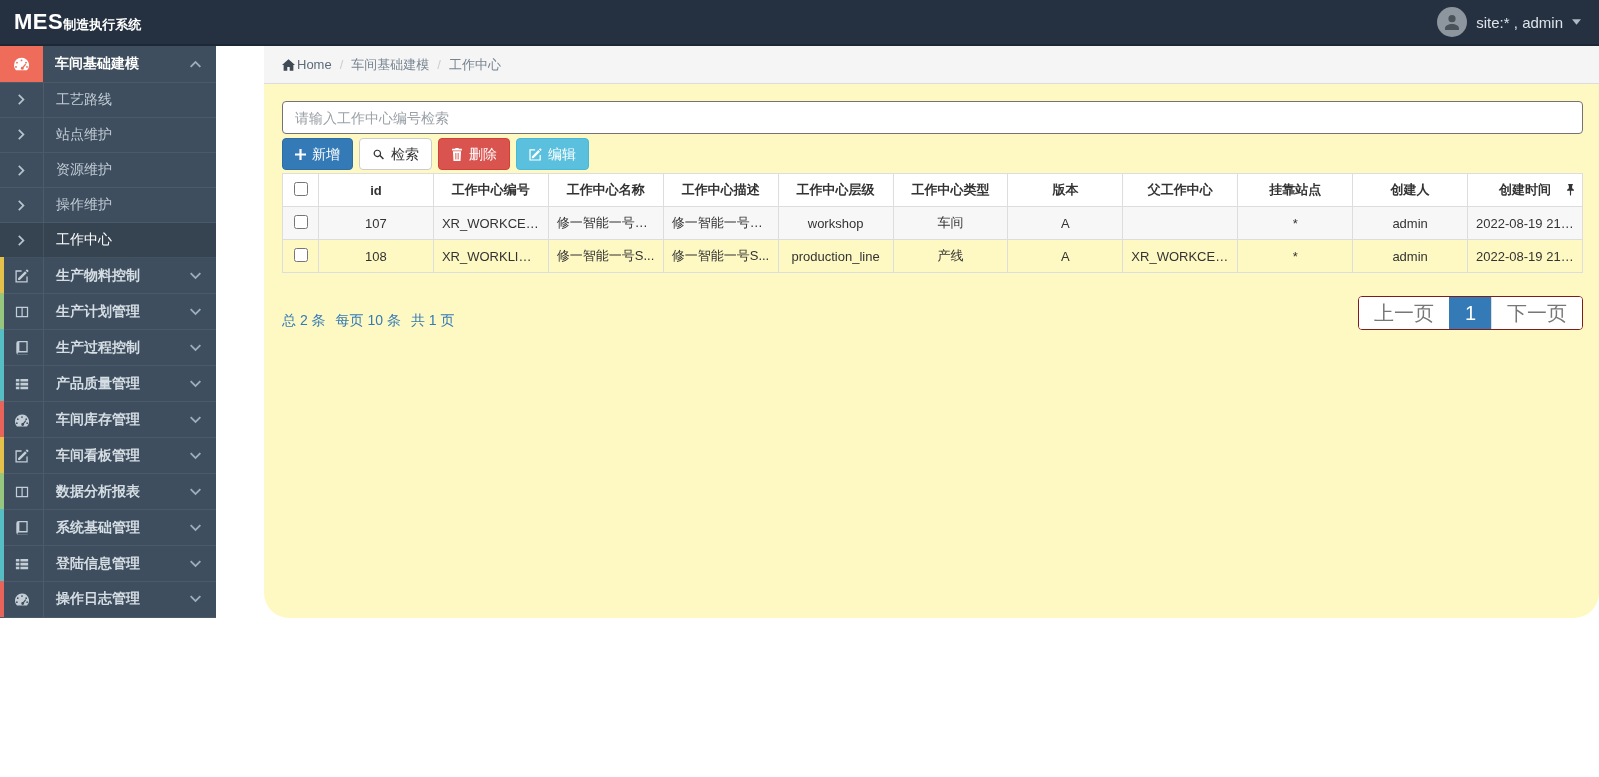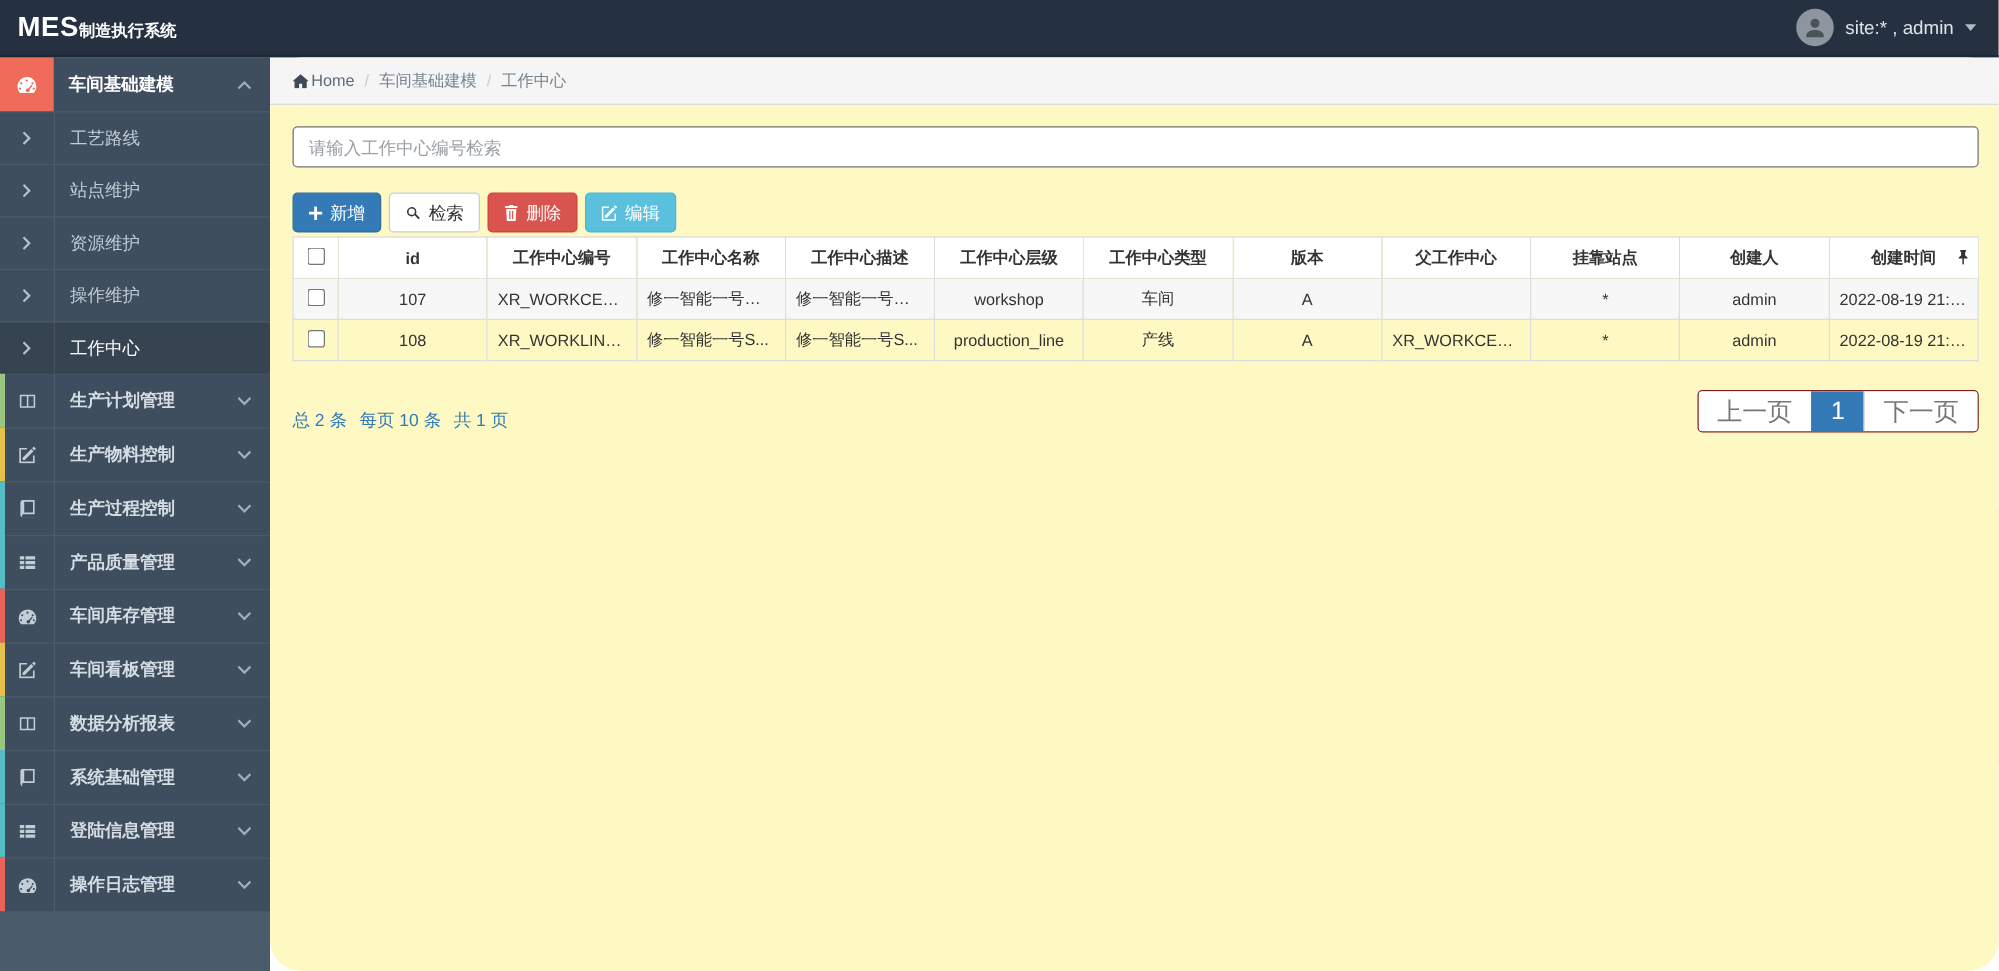--- a/index.html
+++ b/index.html
@@ -14,21 +14,21 @@
     justify-content:space-between;padding:0 18px 0 14px;box-sizing:border-box;
     border-bottom:2px solid #1d2835;gap:17px;}
   .logo{color:#fff;display:flex;align-items:baseline;cursor:pointer;}
   .logo b{font-size:22px;font-weight:bold;letter-spacing:.5px;}
   .logo span{font-size:13px;font-weight:bold;}
   .userbox{display:flex;align-items:center;gap:9px;color:#dde3ea;font-size:15px;cursor:pointer;}
   .avatar{width:30px;height:30px;border-radius:50%;background:#8d969e;display:flex;
     align-items:center;justify-content:center;color:#4a525a;overflow:hidden;}
   .caret{color:#aeb9c4;}
   
-  .main{display:flex;height:731px;}
+  .main{display:flex;height:572px;gap:48px;}
   .sidebar{width:216px;background:var(--sidebar-bg);display:flex;flex-direction:column;flex-shrink:0;}
   .side-filler{flex:1;background:var(--sidebar-filler);}
   .side-item{height:43px;box-sizing:border-box;display:flex;align-items:center;position:relative;
     border-bottom:1px solid rgba(255,255,255,.07);color:#c2cdd6;font-size:14px;cursor:pointer;}
   .side-item .icon-col{width:43px;align-self:stretch;display:flex;align-items:center;
     justify-content:center;border-right:1px solid rgba(255,255,255,.08);flex-shrink:0;}
   .side-item .lbl{flex:1;padding-left:12px;white-space:nowrap;}
   .side-item .chev{margin-right:15px;color:#9cafc0;display:flex;}
   .group .lbl{font-weight:bold;color:#d5dde4;}
   .group-open{height:44px;}
@@ -44,21 +44,21 @@
   .breadcrumb{height:37px;flex-shrink:0;background:#f5f5f6;border-bottom:1px solid #dcdcdc;
     display:flex;align-items:center;padding-left:18px;font-size:13px;color:#76838f;}
   .breadcrumb .home{color:#5c6b7a;display:flex;align-items:center;gap:2px;cursor:pointer;}
   .breadcrumb .home svg{color:#3f4a55;}
   .breadcrumb .sep{color:#c9ced4;margin:0 8px;}
   .breadcrumb .crumb{cursor:pointer;}
   .page-body{padding:17px 16px 0 18px;}
   .search-input{width:100%;box-sizing:border-box;height:33px;border:1px solid #737373;border-radius:4px;
     padding:0 12px;font-size:14px;color:#555;outline:none;}
   .search-input::placeholder{color:#9aa0a6;}
-  .btn-row{margin-top:20px;display:flex;gap:6px;}
+  .btn-row{margin-top:4px;display:flex;gap:6px;}
   .btn{height:32px;padding:0 12px;display:inline-flex;align-items:center;gap:6px;font-size:14px;
     border-radius:4px;border:1px solid transparent;cursor:pointer;background:#fff;line-height:1;}
   .btn-primary{background:var(--accent-blue);border-color:#2e6da4;color:#fff;}
   .btn-default{border-color:#ccc;color:#333;}
   .btn-danger{background:var(--danger-red);border-color:#d43f3a;color:#fff;}
   .btn-info{background:var(--info-cyan);border-color:#46b8da;color:#fff;}
   
   table.grid{margin-top:3px;width:100%;border-collapse:collapse;table-layout:fixed;
     font-size:13px;color:#333;}
   .grid th,.grid td{border:1px solid #ddd;height:33px;padding:0 8px;overflow:hidden;
@@ -209,41 +209,41 @@
     <div class="side-item sub active" style="height:42px">
       <span class="icon-col">
           <svg width="7" height="11">
             <use href="#i-chevron-right"></use>
           </svg>
         </span>
       <span class="lbl">工作中心</span>
     </div>
 
     <div class="side-item group">
+      <span class="strip" style="background: rgb(229, 192, 75);"></span>
+      <span class="icon-col gicon">
+          <svg width="14" height="14">
+            <use href="#i-pencil-square"></use>
+          </svg>
+        </span>
+      <span class="lbl">生产物料控制</span>
+      <span class="chev">
+          <svg width="11" height="8">
+            <use href="#i-chevron-down"></use>
+          </svg>
+        </span>
+    </div>
+    <div class="side-item group">
       <span class="strip" style="background: rgb(151, 199, 126);"></span>
       <span class="icon-col gicon">
           <svg width="14" height="14">
             <use href="#i-columns"></use>
           </svg>
         </span>
       <span class="lbl">生产计划管理</span>
-      <span class="chev">
-          <svg width="11" height="8">
-            <use href="#i-chevron-down"></use>
-          </svg>
-        </span>
-    </div>
-    <div class="side-item group">
-      <span class="strip" style="background: rgb(229, 192, 75);"></span>
-      <span class="icon-col gicon">
-          <svg width="14" height="14">
-            <use href="#i-pencil-square"></use>
-          </svg>
-        </span>
-      <span class="lbl">生产物料控制</span>
       <span class="chev">
           <svg width="11" height="8">
             <use href="#i-chevron-down"></use>
           </svg>
         </span>
     </div>
     <div class="side-item group">
       <span class="strip" style="background: rgb(87, 189, 197);"></span>
       <span class="icon-col gicon">
           <svg width="14" height="14">

